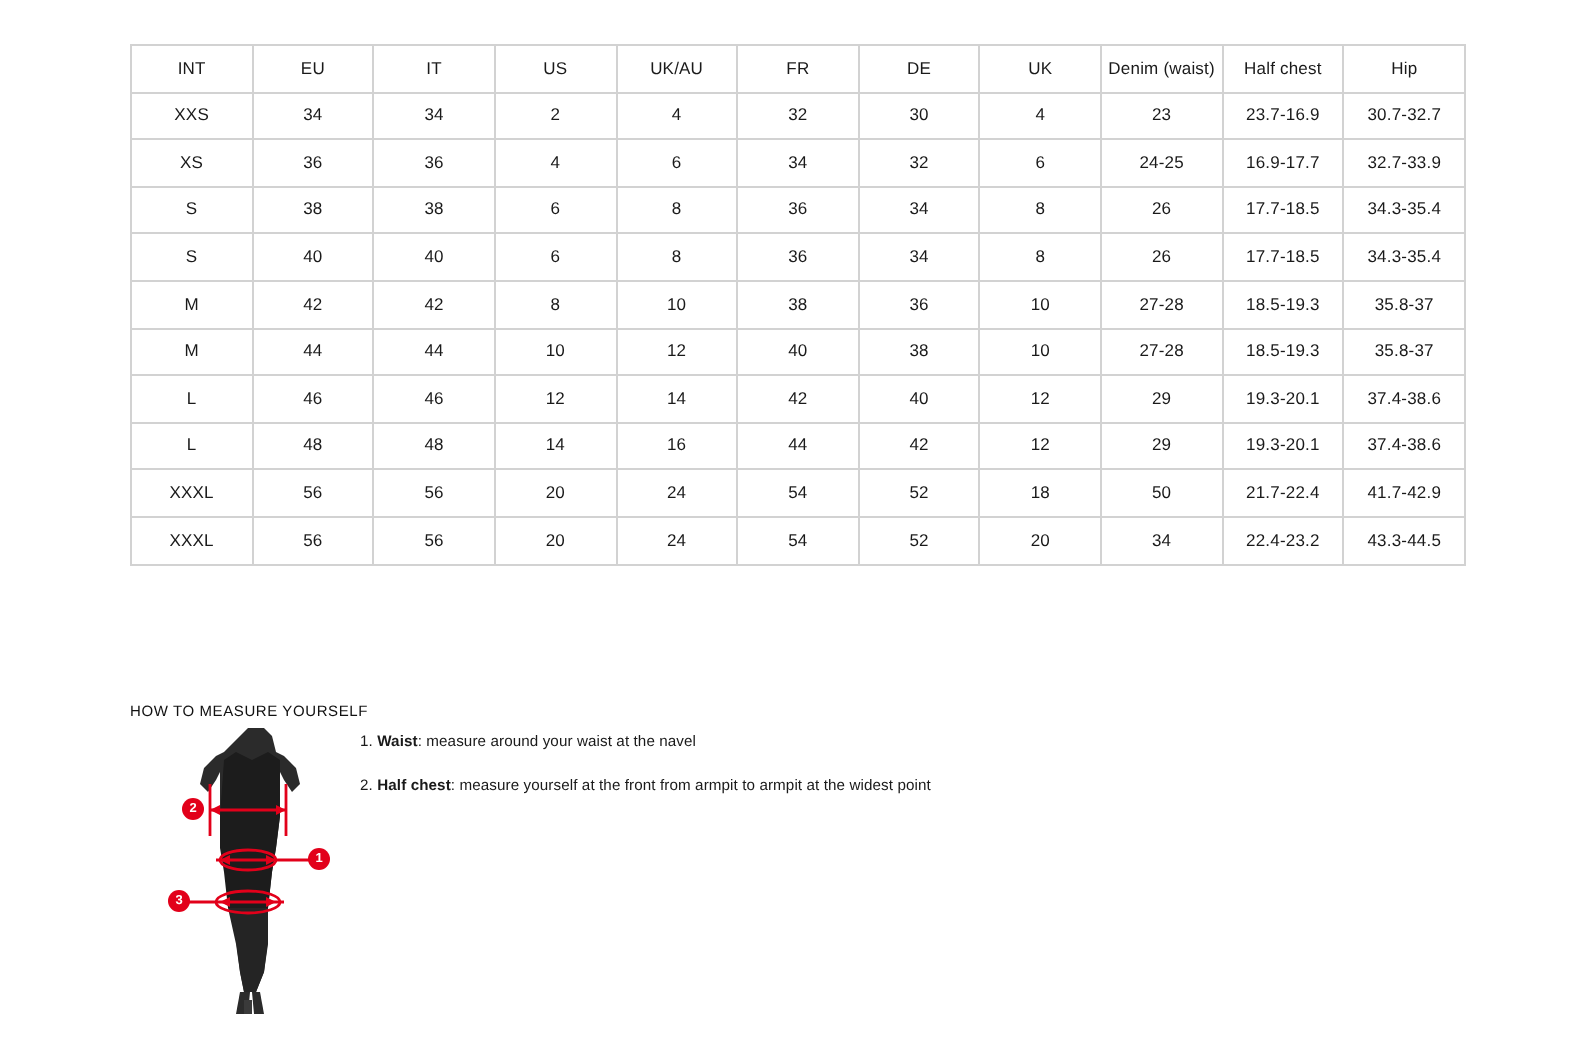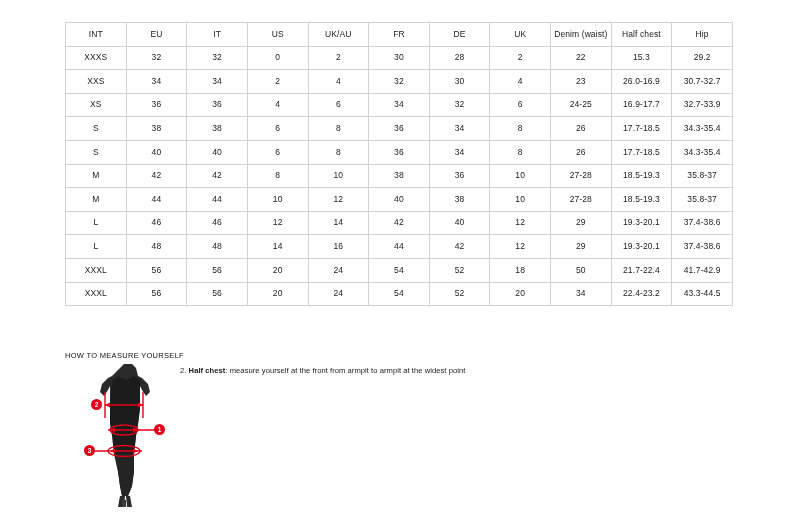--- a/index.html
+++ b/index.html
@@ -124,43 +124,30 @@
           <th>FR</th>
           <th>DE</th>
           <th>UK</th>
           <th>Denim (waist)</th>
           <th>Half chest</th>
           <th>Hip</th>
         </tr>
       </thead>
       <tbody>
         <tr>
-          <td>XXXS</td>
-          <td>32</td>
-          <td>32</td>
-          <td>0</td>
-          <td>2</td>
-          <td>30</td>
-          <td>28</td>
-          <td>2</td>
-          <td>22</td>
-          <td>15.3</td>
-          <td>29.2</td>
-        </tr>
-        <tr>
           <td>XXS</td>
           <td>34</td>
           <td>34</td>
           <td>2</td>
           <td>4</td>
           <td>32</td>
           <td>30</td>
           <td>4</td>
           <td>23</td>
-          <td>26.0-16.9</td>
+          <td>23.7-16.9</td>
           <td>30.7-32.7</td>
         </tr>
         <tr>
           <td>XS</td>
           <td>36</td>
           <td>36</td>
           <td>4</td>
           <td>6</td>
           <td>34</td>
           <td>32</td>
@@ -274,20 +261,24 @@
           <td>43.3-44.5</td>
         </tr>
       </tbody>
     </table>
   </div>
 
   <div class="measure-title">HOW TO MEASURE YOURSELF</div>
 
   <div class="measure-list">
     <div class="measure-item">
+      <span>1.</span>
+      <b>Waist</b><span>: measure around your waist at the navel</span>
+    </div>
+    <div class="measure-item">
       <span>2.</span>
       <b>Half chest</b><span>: measure yourself at the front from armpit to armpit at the widest point</span>
     </div>
   </div>
 
   <div class="figure-area">
     <svg class="fig-svg" width="100" height="145" viewBox="0 0 100 145">
 
       <g>
 

